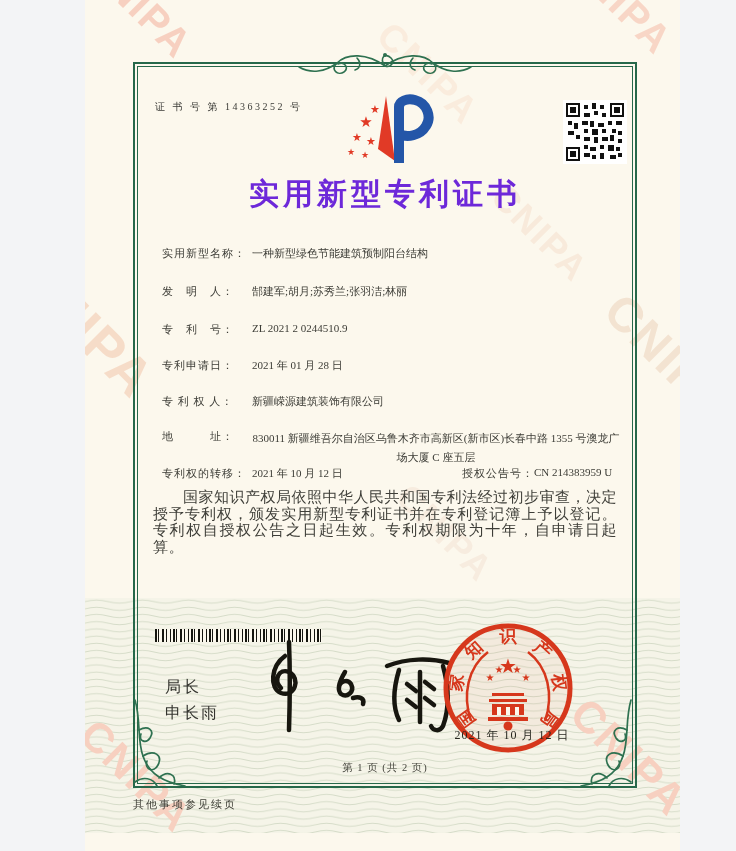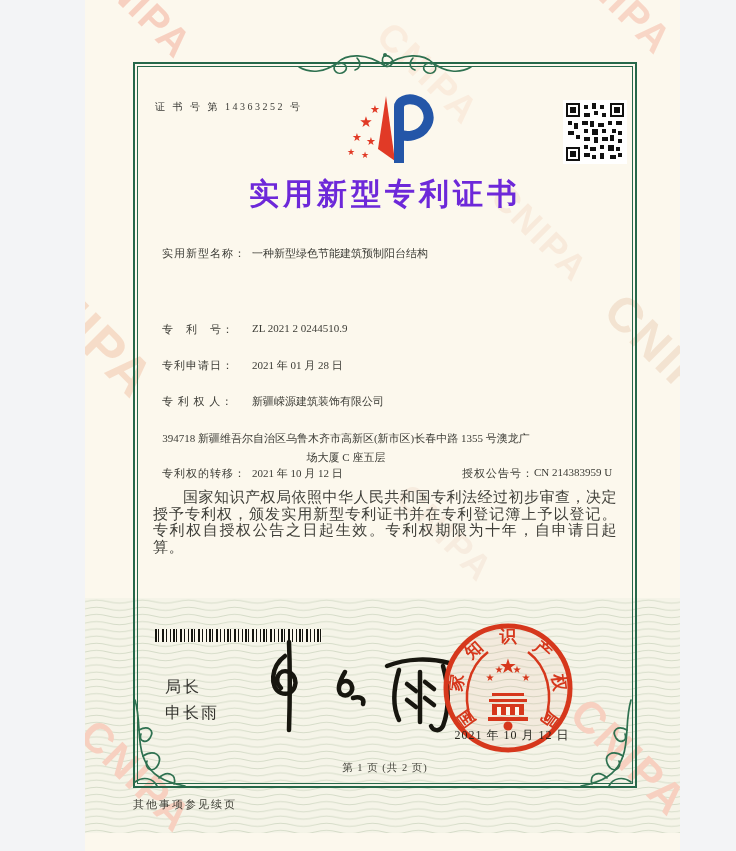--- a/index.html
+++ b/index.html
@@ -205,34 +205,39 @@
           <rect x="2" y="24" width="3" height="3"></rect>
         </g>
     </svg>
 
     <div class="title">实用新型专利证书</div>
 
     <div class="field-row" style="top:246px">
       <span class="f-label">实用新型名称：</span>
       <span class="f-value">一种新型绿色节能建筑预制阳台结构</span>
     </div>
+    <div class="field-row" style="top:284px">
+      <span class="f-label">发　明　人：</span>
+      <span class="f-value">郜建军;胡月;苏秀兰;张羽洁;林丽</span>
+    </div>
     <div class="field-row" style="top:322px">
       <span class="f-label">专　利　号：</span>
       <span class="f-value">ZL 2021 2 0244510.9</span>
     </div>
     <div class="field-row" style="top:358px">
       <span class="f-label">专利申请日：</span>
       <span class="f-value">2021 年 01 月 28 日</span>
     </div>
     <div class="field-row" style="top:394px">
       <span class="f-label">专 利 权 人：</span>
       <span class="f-value">新疆嵘源建筑装饰有限公司</span>
     </div>
     <div class="field-row addr" style="top:429px">
-      <span class="f-value">394718 新疆维吾尔自治区乌鲁木齐市高新区(新市区)长春中路 1355 号澳龙广场大厦 C 座五层</span>
+      <span class="f-label">地　　　址：</span>
+      <span class="f-value">830011 新疆维吾尔自治区乌鲁木齐市高新区(新市区)长春中路 1355 号澳龙广场大厦 C 座五层</span>
     </div>
     <div class="field-row" style="top:466px;width:465px">
       <span class="f-label">专利权的转移：</span>
       <span class="f-value">2021 年 10 月 12 日</span>
       <span class="pair2">
         <span class="f-label" style="width:auto">授权公告号：</span>
         <span class="f-value">CN 214383959 U</span>
       </span>
     </div>
 

